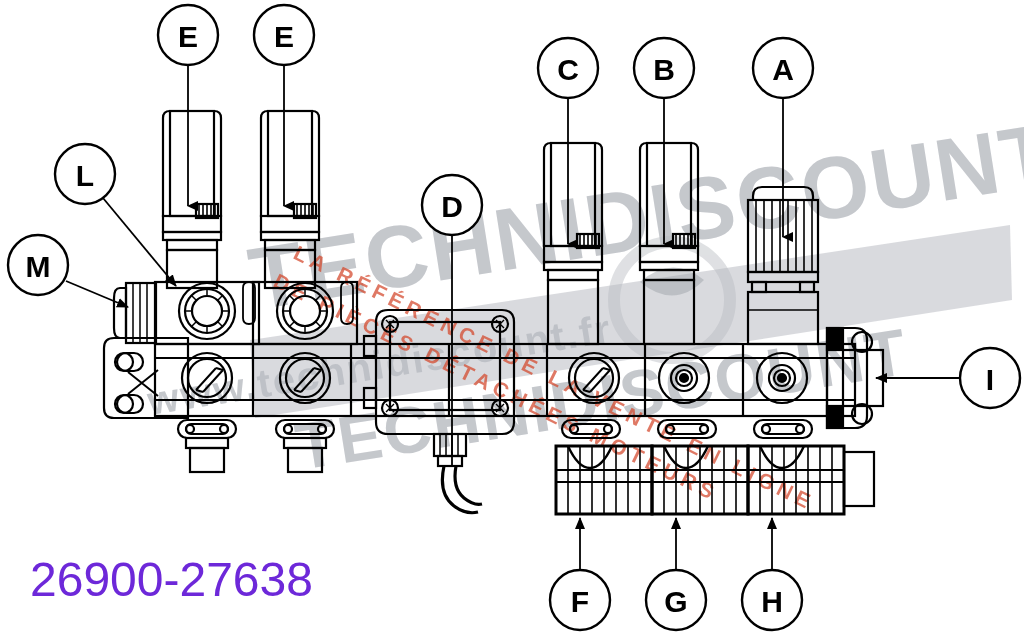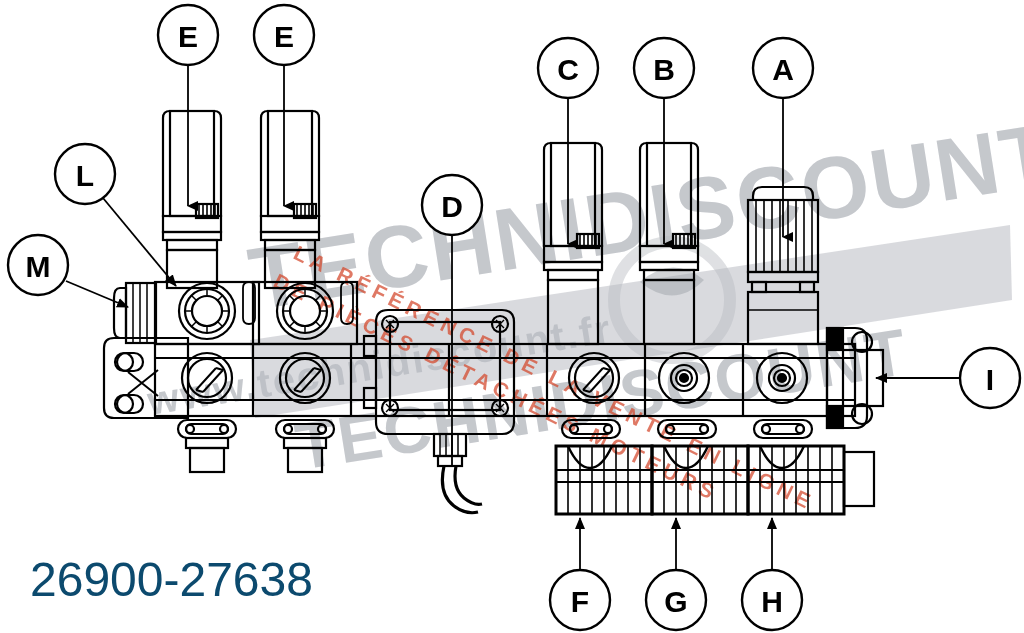--- a/index.html
+++ b/index.html
@@ -23,21 +23,21 @@
     height: 633px;
   }
   #partnumber {
     position: absolute;
     left: 30px;
     top: 552px;
     font-family: "Liberation Sans", sans-serif;
     font-size: 48px;
     font-weight: 400;
     letter-spacing: 0px;
-    color: #0c4a6e;
+    color: #6d28d9;
     white-space: nowrap;
   }
   .callout-text {
     font-family: "Liberation Sans", sans-serif;
     font-weight: bold;
     font-size: 30px;
     fill: #000000;
     text-anchor: middle;
     dominant-baseline: central;
   }

